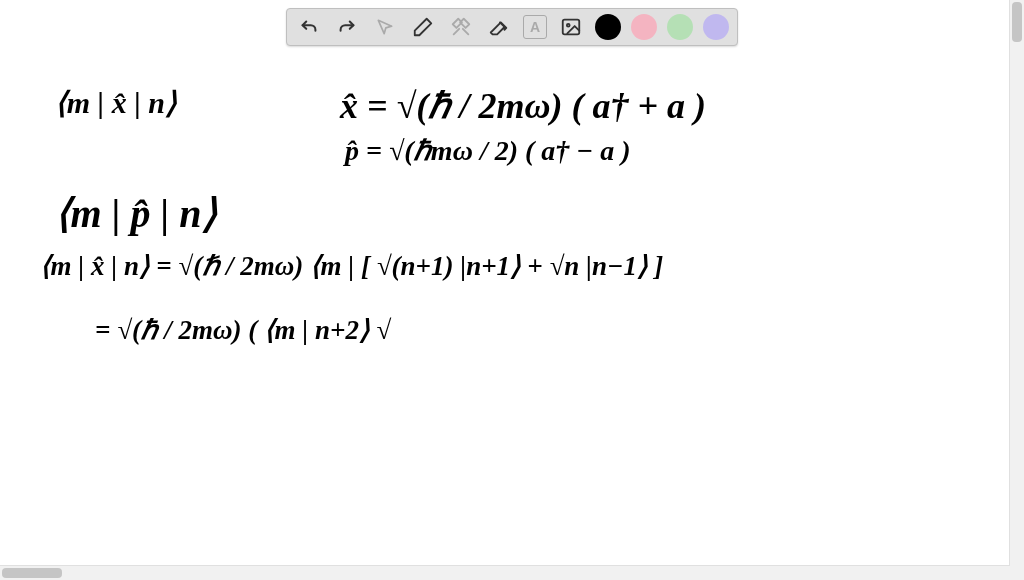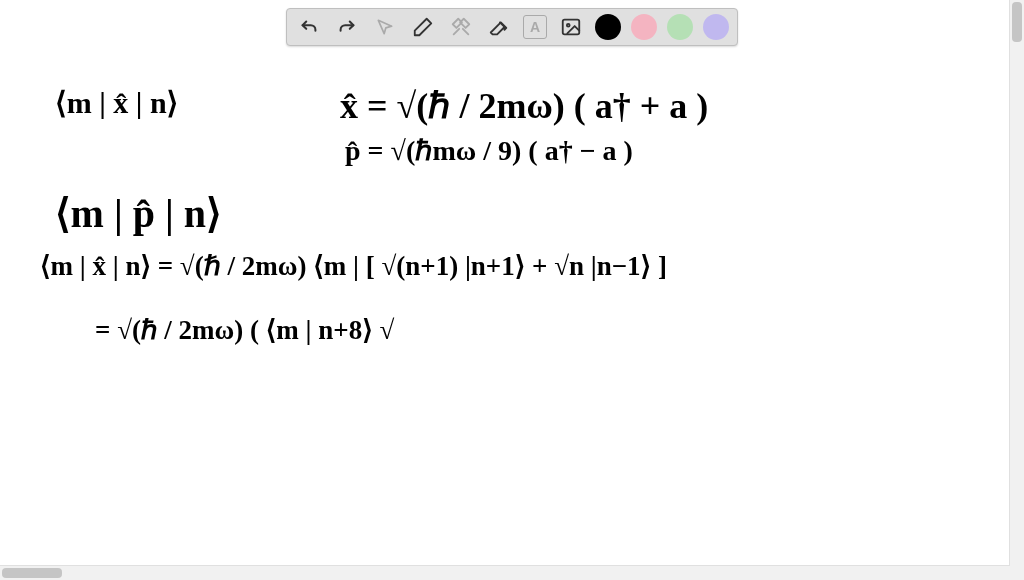--- a/index.html
+++ b/index.html
@@ -81,20 +81,21 @@
     width: 60px;
     background: #c5c5c5;
     border-radius: 4px;
   }
   .hw {
     position: absolute;
     font-family: 'Comic Sans MS', 'Segoe Script', cursive;
     color: #000;
     font-weight: 600;
     white-space: nowrap;
+    font-style: italic;
   }
 </style>
 </head>
 <body>
 
 <div class="toolbar">
   <div class="tb-btn">
     <svg width="22" height="22" viewBox="0 0 24 24" fill="none" stroke="currentColor" stroke-width="2.2" stroke-linecap="round" stroke-linejoin="round">
         <path d="M9 14l-4-4 4-4"></path>
         <path d="M5 10h9a5 5 0 0 1 5 5v1"></path>
@@ -141,23 +142,23 @@
       </svg>
   </div>
   <div class="color-dot c-black"></div>
   <div class="color-dot c-pink"></div>
   <div class="color-dot c-green"></div>
   <div class="color-dot c-purple"></div>
 </div>
 
 <div class="hw" style="left:55px; top:85px; font-size:30px;">⟨m | x̂ | n⟩</div>
 <div class="hw" style="left:340px; top:80px; font-size:36px;">x̂ = √(ℏ / 2mω) ( a† + a )</div>
-<div class="hw" style="left:345px; top:130px; font-size:28px;">p̂ = √(ℏmω / 9) ( a† − a )</div>
+<div class="hw" style="left:345px; top:130px; font-size:28px;">p̂ = √(ℏmω / 2) ( a† − a )</div>
 <div class="hw" style="left:55px; top:190px; font-size:40px;">⟨m | p̂ | n⟩</div>
 <div class="hw" style="left:40px; top:250px; font-size:27px;">⟨m | x̂ | n⟩ = √(ℏ / 2mω) ⟨m | [ √(n+1) |n+1⟩ + √n |n−1⟩ ]</div>
-<div class="hw" style="left:95px; top:310px; font-size:27px;">= √(ℏ / 2mω) ( ⟨m | n+8⟩ √</div>
+<div class="hw" style="left:95px; top:310px; font-size:27px;">= √(ℏ / 2mω) ( ⟨m | n+2⟩ √</div>
 
 <div class="scrollbar-v">
   <div class="thumb"></div>
 </div>
 <div class="scrollbar-h">
   <div class="thumb"></div>
 </div>
 
 </body></html>

